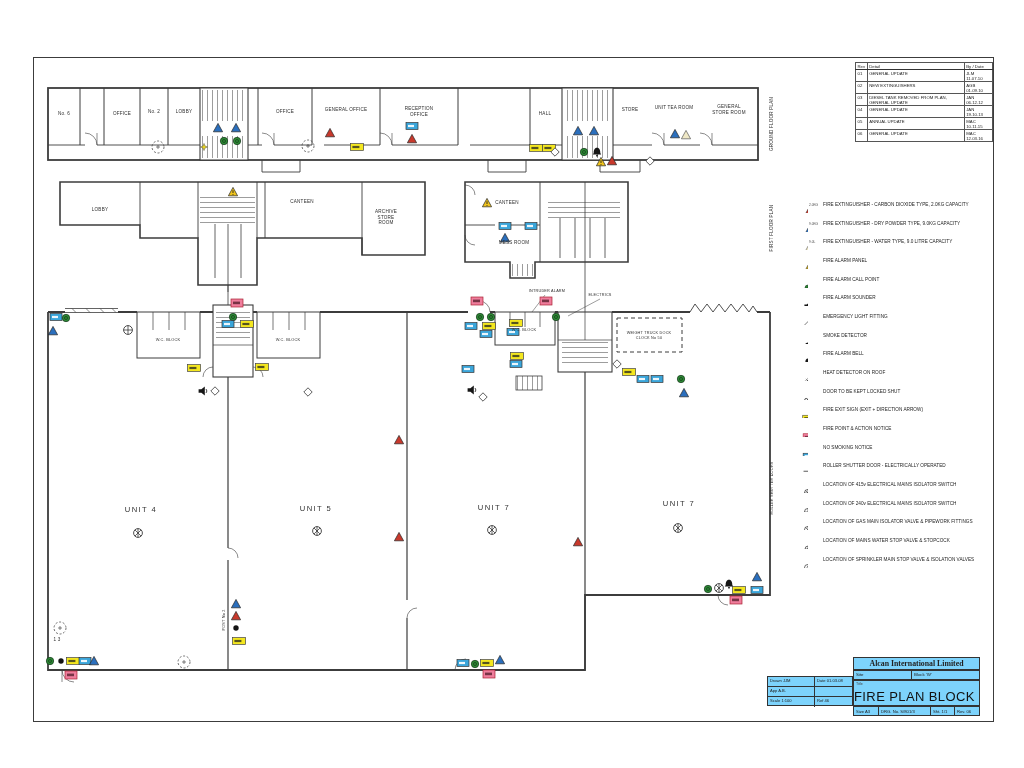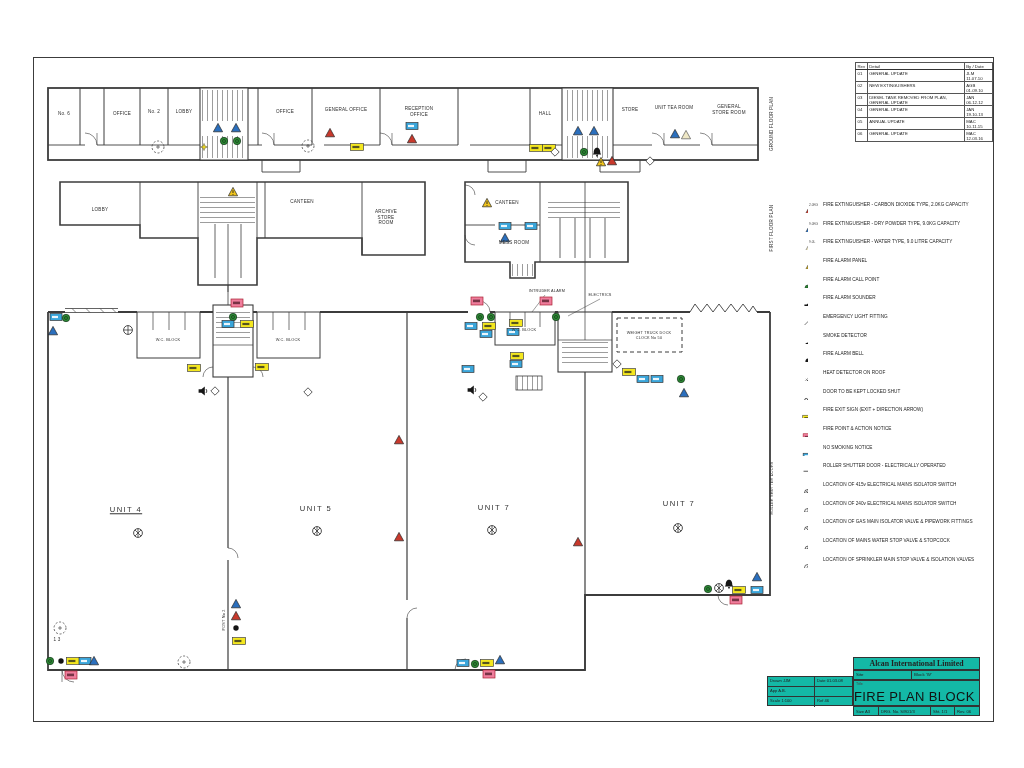--- a/index.html
+++ b/index.html
@@ -22,21 +22,21 @@
   .lg-sym{width:13px;height:13px;flex:0 0 13px;margin-top:-2px}
   .lg-tag{font-size:3.2px;color:#444;width:11px;flex:0 0 11px;margin-left:-2px;padding-top:1px}
   .lg-txt{font-size:4.7px;color:#1e1e1e;line-height:1.25;max-width:170px}
   
   #revtable{position:absolute;left:855px;top:62px;width:138px;border-collapse:collapse;
             font-size:4.3px;color:#1d1d1d;border:1.2px solid #333;background:#fff}
   #revtable th,#revtable td{border:0.6px solid #555;padding:0.5px 1.5px;text-align:left;
             font-weight:normal;vertical-align:top}
   #revtable thead th{border-bottom:1.3px solid #333}
   
-  .tbox{position:absolute;border:1px solid #333;background:#14b8a6;box-sizing:border-box}
+  .tbox{position:absolute;border:1px solid #333;background:#7dd3fc;box-sizing:border-box}
   #tb-company{left:853px;top:657px;width:127px;height:13px;font-family:"Liberation Serif",serif;
               font-weight:bold;font-size:7.8px;display:flex;align-items:center;justify-content:center}
   #tb-site{left:853px;top:670px;width:127px;height:10px;display:flex;font-size:4.4px}
   #tb-site .c1{width:58px;border-right:0.8px solid #333;padding:1px 2px;box-sizing:border-box}
   #tb-site .c2{flex:1;padding:1px 2px}
   #tb-title{left:853px;top:680px;width:127px;height:26px}
   #tb-title .tl{position:absolute;left:2px;top:1px;font-size:3.6px;color:#444}
   #tb-title .tt{position:absolute;left:0;top:8px;width:100%;text-align:left;font-size:13px;
                letter-spacing:.4px;color:#111}
   #tb-bottom{left:853px;top:706px;width:127px;height:10px;display:flex;font-size:4.2px}
@@ -321,21 +321,21 @@
       <div class="lbl" style="left: 100px; top: 210px;">LOBBY</div>
       <div class="lbl" style="left: 302px; top: 202px;">CANTEEN</div>
       <div class="lbl" style="left: 386px; top: 218px;">ARCHIVE
 STORE
 ROOM</div>
       <div class="lbl" style="left: 507px; top: 203px;">CANTEEN</div>
       <div class="lbl" style="left: 514px; top: 243px;">MESS ROOM</div>
       <div class="lbl wc" style="left: 168px; top: 340px;">W.C. BLOCK</div>
       <div class="lbl wc" style="left: 288px; top: 340px;">W.C. BLOCK</div>
       <div class="lbl wc" style="left: 524px; top: 330px;">W.C. BLOCK</div>
-      <div class="lbl unit" style="left: 126px; top: 510px; text-decoration: underline;">UNIT 4</div>
+      <div class="lbl unit" style="left: 141px; top: 510px;">UNIT 4</div>
       <div class="lbl unit" style="left: 316px; top: 509px;">UNIT 5</div>
       <div class="lbl unit" style="left: 494px; top: 508px;">UNIT 7</div>
       <div class="lbl unit" style="left: 679px; top: 504px;">UNIT 7</div>
       <div class="lbl note tiny" style="left: 649px; top: 336px;">WEIGHT TRUCK DOCK
 CLOCK No 50</div>
       <div class="lbl note tiny" style="left: 547px; top: 291px;">INTRUDER ALARM</div>
       <div class="lbl note tiny" style="left: 600px; top: 295px;">ELECTRICS</div>
       <div class="lbl note rot" style="left: 772px; top: 124px;">GROUND FLOOR PLAN</div>
       <div class="lbl note rot" style="left: 772px; top: 228px;">FIRST FLOOR PLAN</div>
       <div class="lbl note tiny rot" style="left: 772px; top: 488px;">ROLLER SHUTTER DOORS</div>

